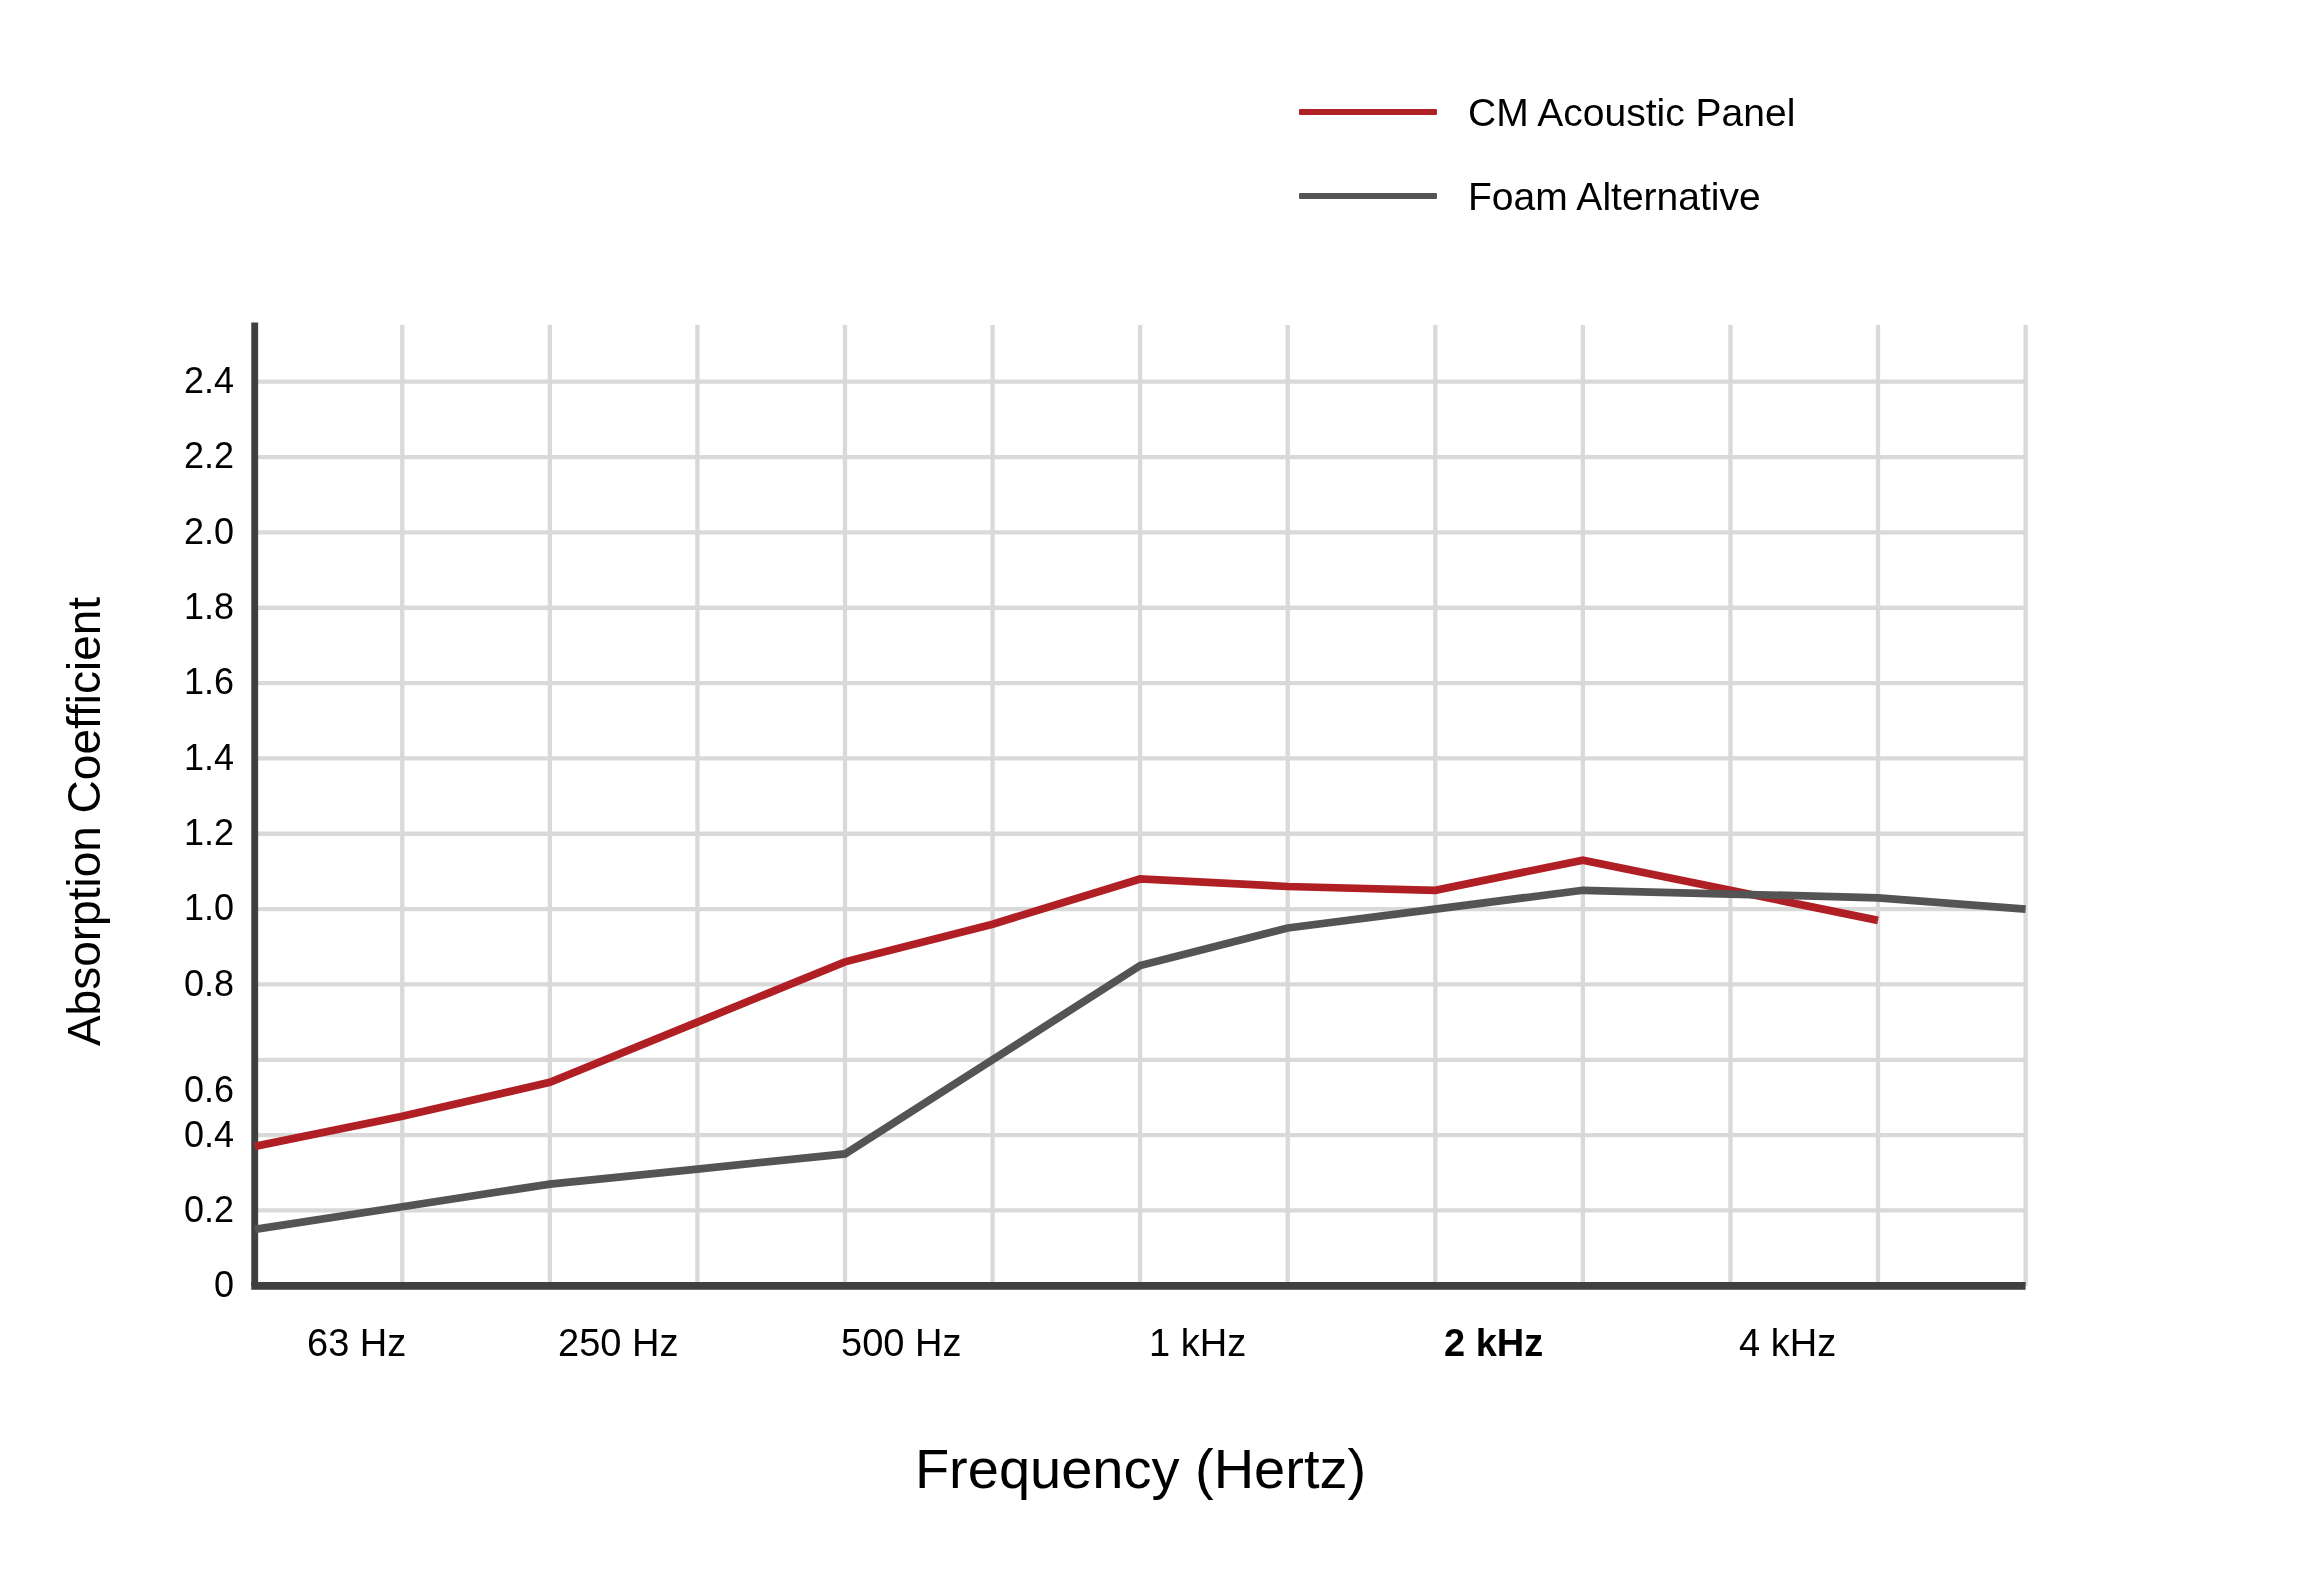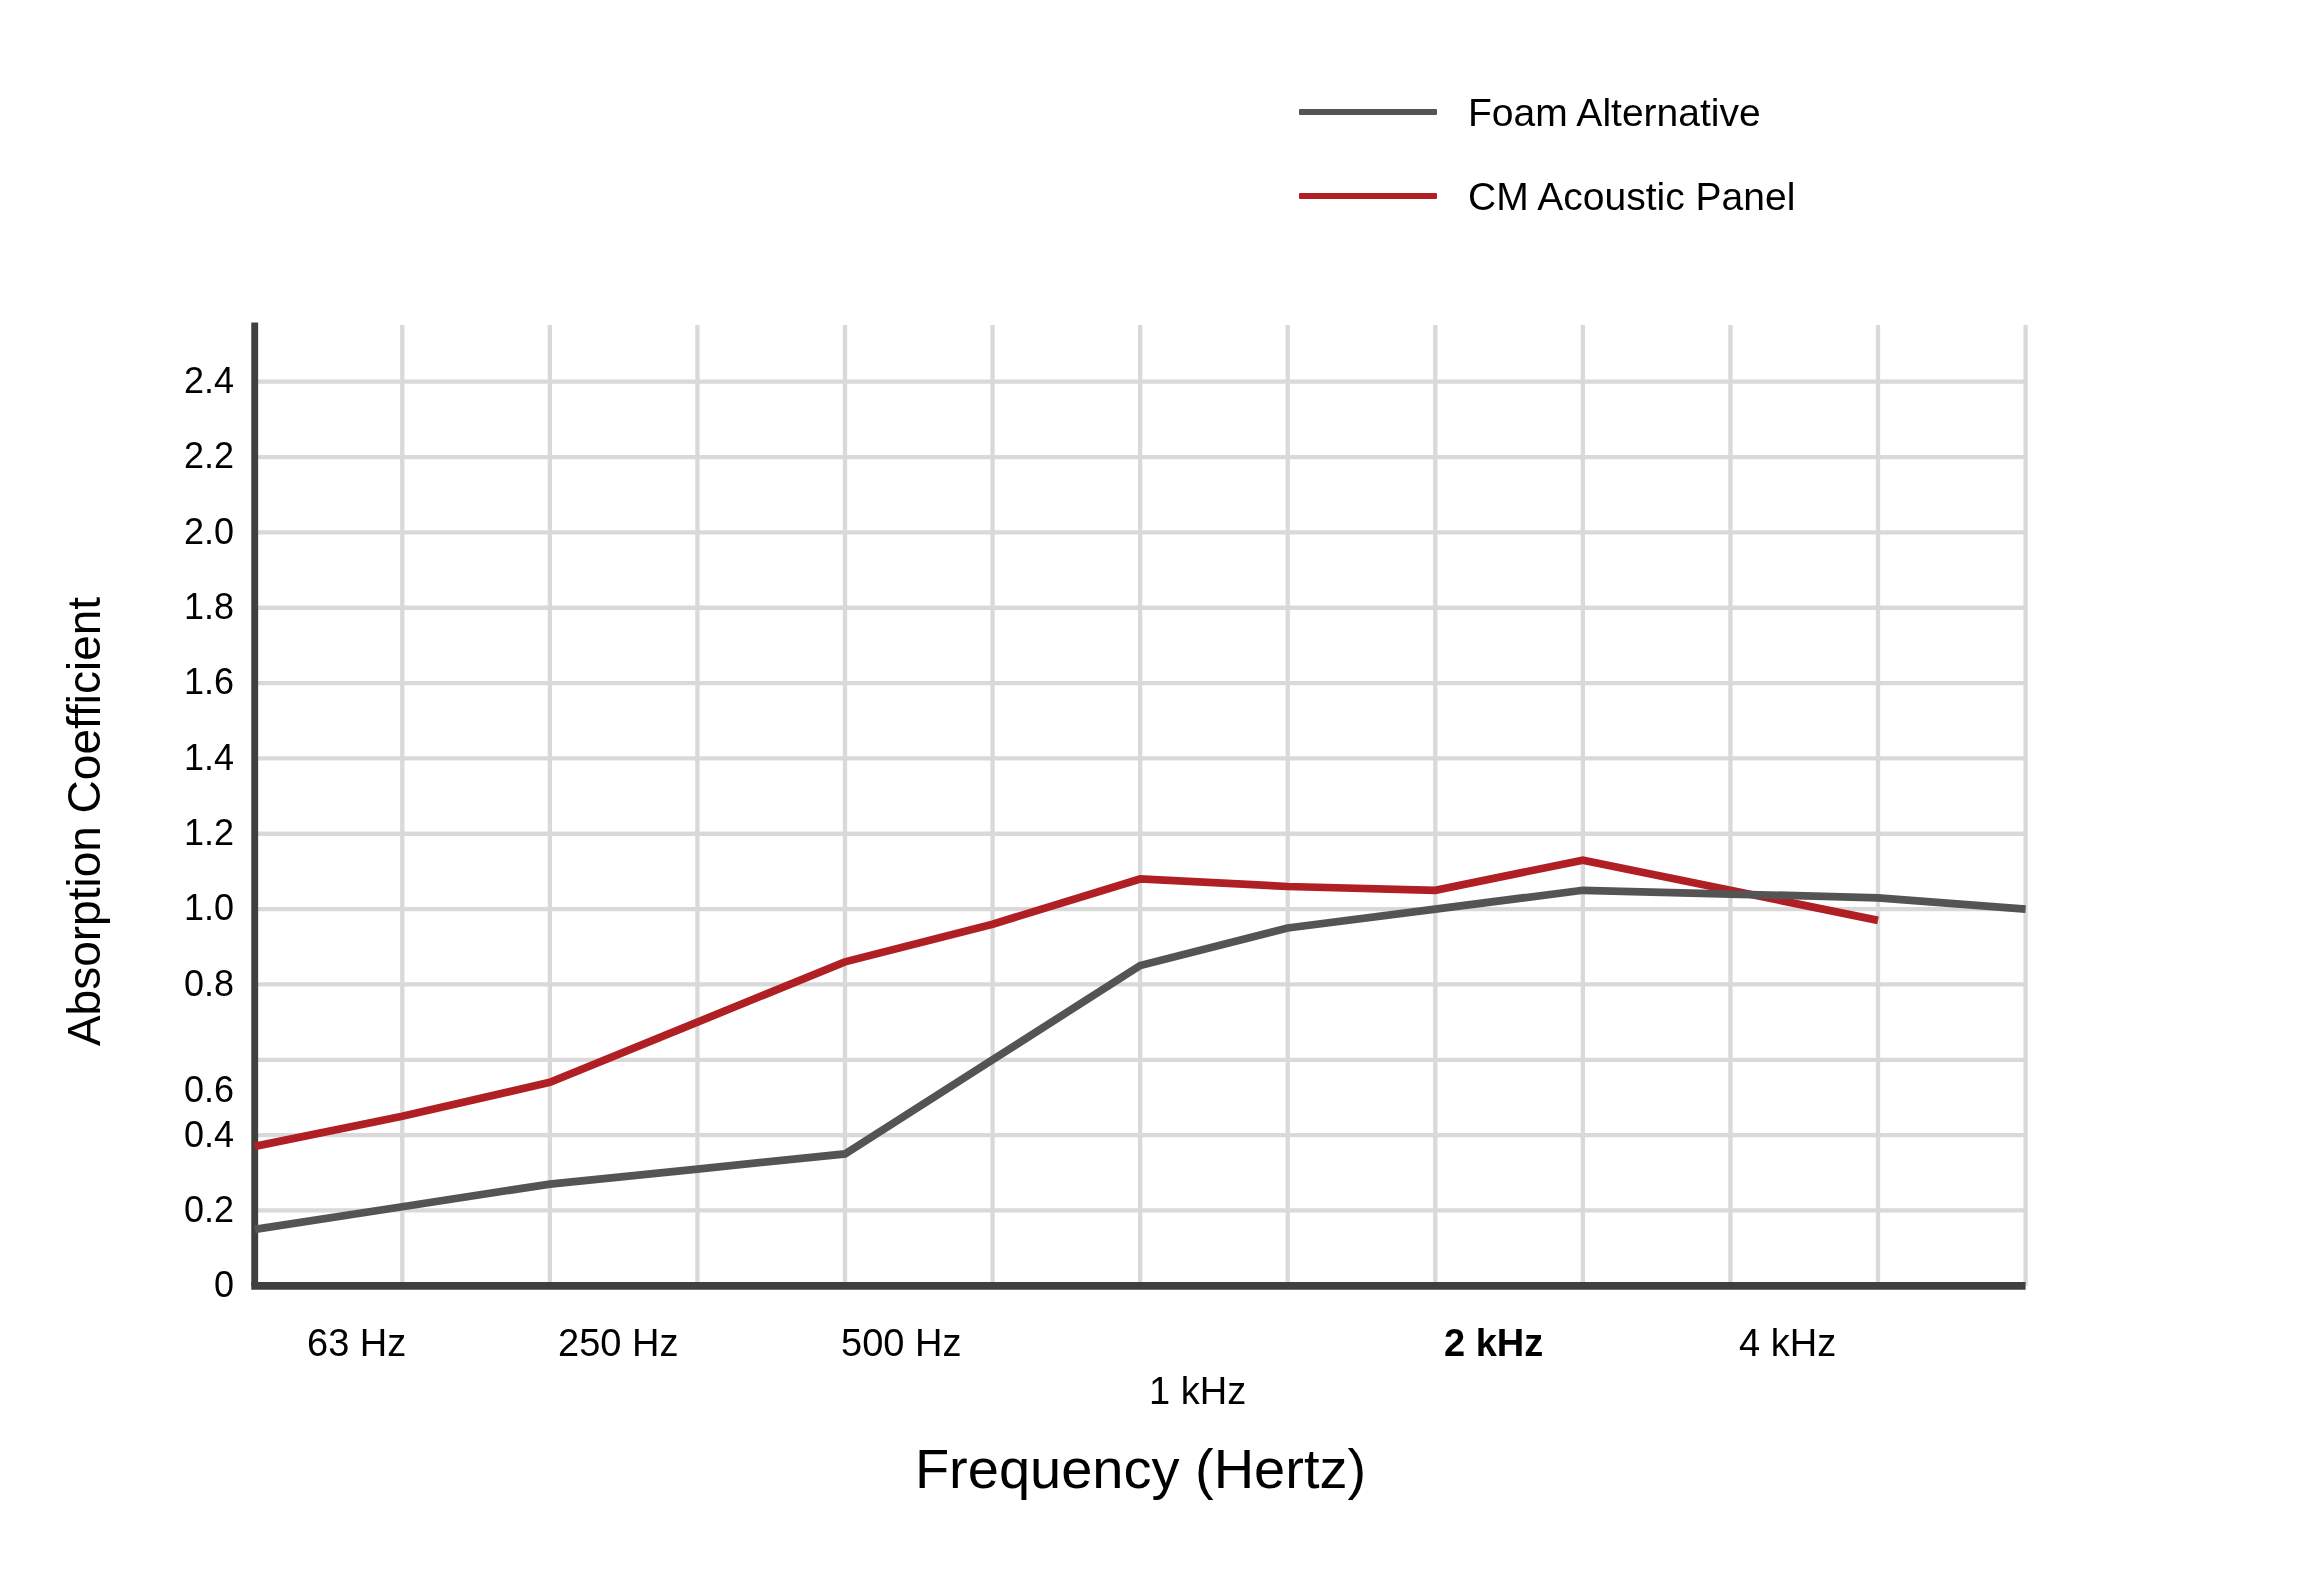--- a/index.html
+++ b/index.html
@@ -108,26 +108,26 @@
     top: 1324px;
   }
 </style>
 </head>
 <body>
 
 <div id="chart-root">
 
   <div class="legend">
     <div class="legend-entry">
+      <span class="legend-swatch" style="background: rgb(176, 31, 36);"></span>
+      <span class="legend-label">CM Acoustic Panel</span>
+    </div>
+    <div class="legend-entry">
       <span class="legend-swatch" style="background: rgb(84, 84, 84);"></span>
       <span class="legend-label">Foam Alternative</span>
-    </div>
-    <div class="legend-entry">
-      <span class="legend-swatch" style="background: rgb(176, 31, 36);"></span>
-      <span class="legend-label">CM Acoustic Panel</span>
     </div>
   </div>
 
   <div class="plot-wrap">
     <svg class="plot-svg" id="plot-svg" width="2319" height="1592" viewBox="0 0 2696 1851">
         <line x1="296" y1="1407.4" x2="2355" y2="1407.4" stroke="#D9D9D9" stroke-width="5"></line>
         <line x1="296" y1="1319.8" x2="2355" y2="1319.8" stroke="#D9D9D9" stroke-width="5"></line>
         <line x1="296" y1="1232.2" x2="2355" y2="1232.2" stroke="#D9D9D9" stroke-width="5"></line>
         <line x1="296" y1="1144.6" x2="2355" y2="1144.6" stroke="#D9D9D9" stroke-width="5"></line>
         <line x1="296" y1="1057" x2="2355" y2="1057" stroke="#D9D9D9" stroke-width="5"></line>
@@ -170,21 +170,21 @@
       <div class="y-tick-label" style="top: 588px;">1.8</div>
       <div class="y-tick-label" style="top: 513px;">2.0</div>
       <div class="y-tick-label" style="top: 437px;">2.2</div>
       <div class="y-tick-label" style="top: 362px;">2.4</div>
     </div>
 
   <div id="x-tick-holder">
       <div class="x-tick-label" style="left: 263px; margin-left: 44px;">63 Hz</div>
       <div class="x-tick-label" style="left: 558px;">250 Hz</div>
       <div class="x-tick-label" style="left: 841px;">500 Hz</div>
-      <div class="x-tick-label" style="left: 1149px; margin-top: 48px;">1 kHz</div>
+      <div class="x-tick-label" style="left: 1149px;">1 kHz</div>
       <div class="x-tick-label" style="left: 1444px; font-weight: bold;">2 kHz</div>
       <div class="x-tick-label" style="left: 1739px;">4 kHz</div>
     </div>
 
   <div class="y-axis-title">Absorption Coefficient</div>
   <div class="x-axis-title">Frequency (Hertz)</div>
 
 </div>
 
 

